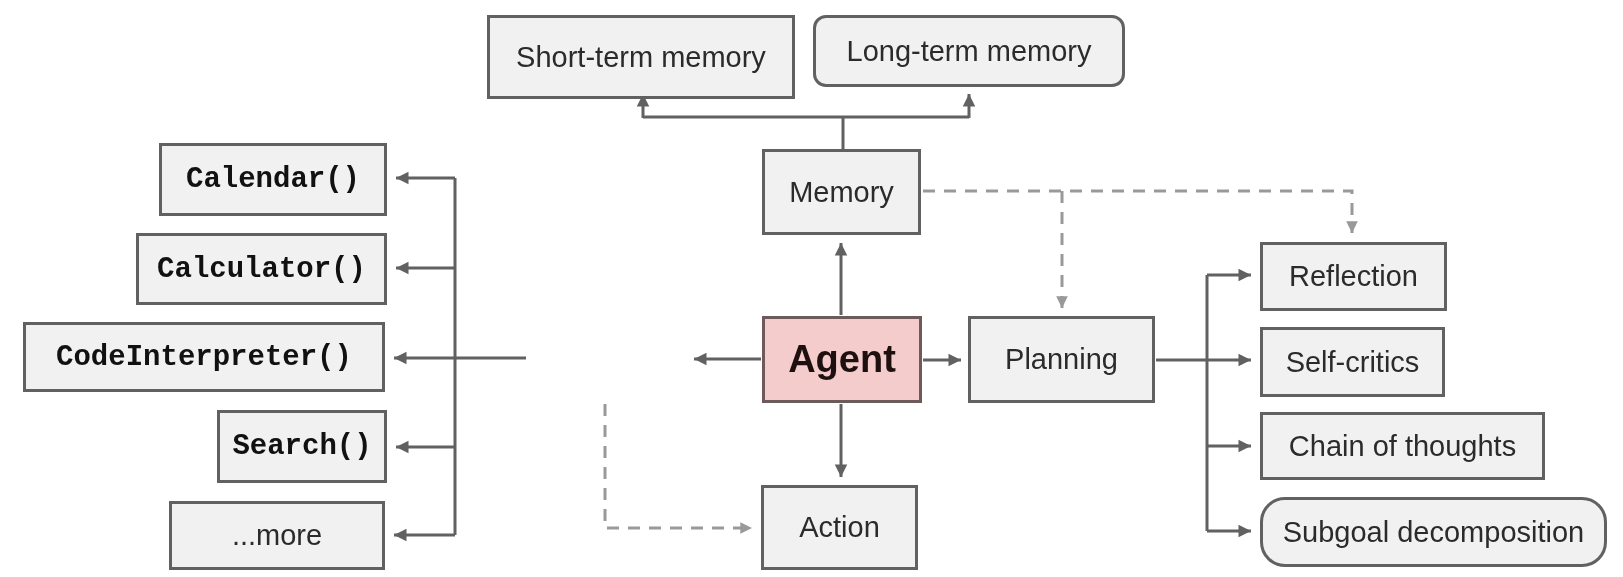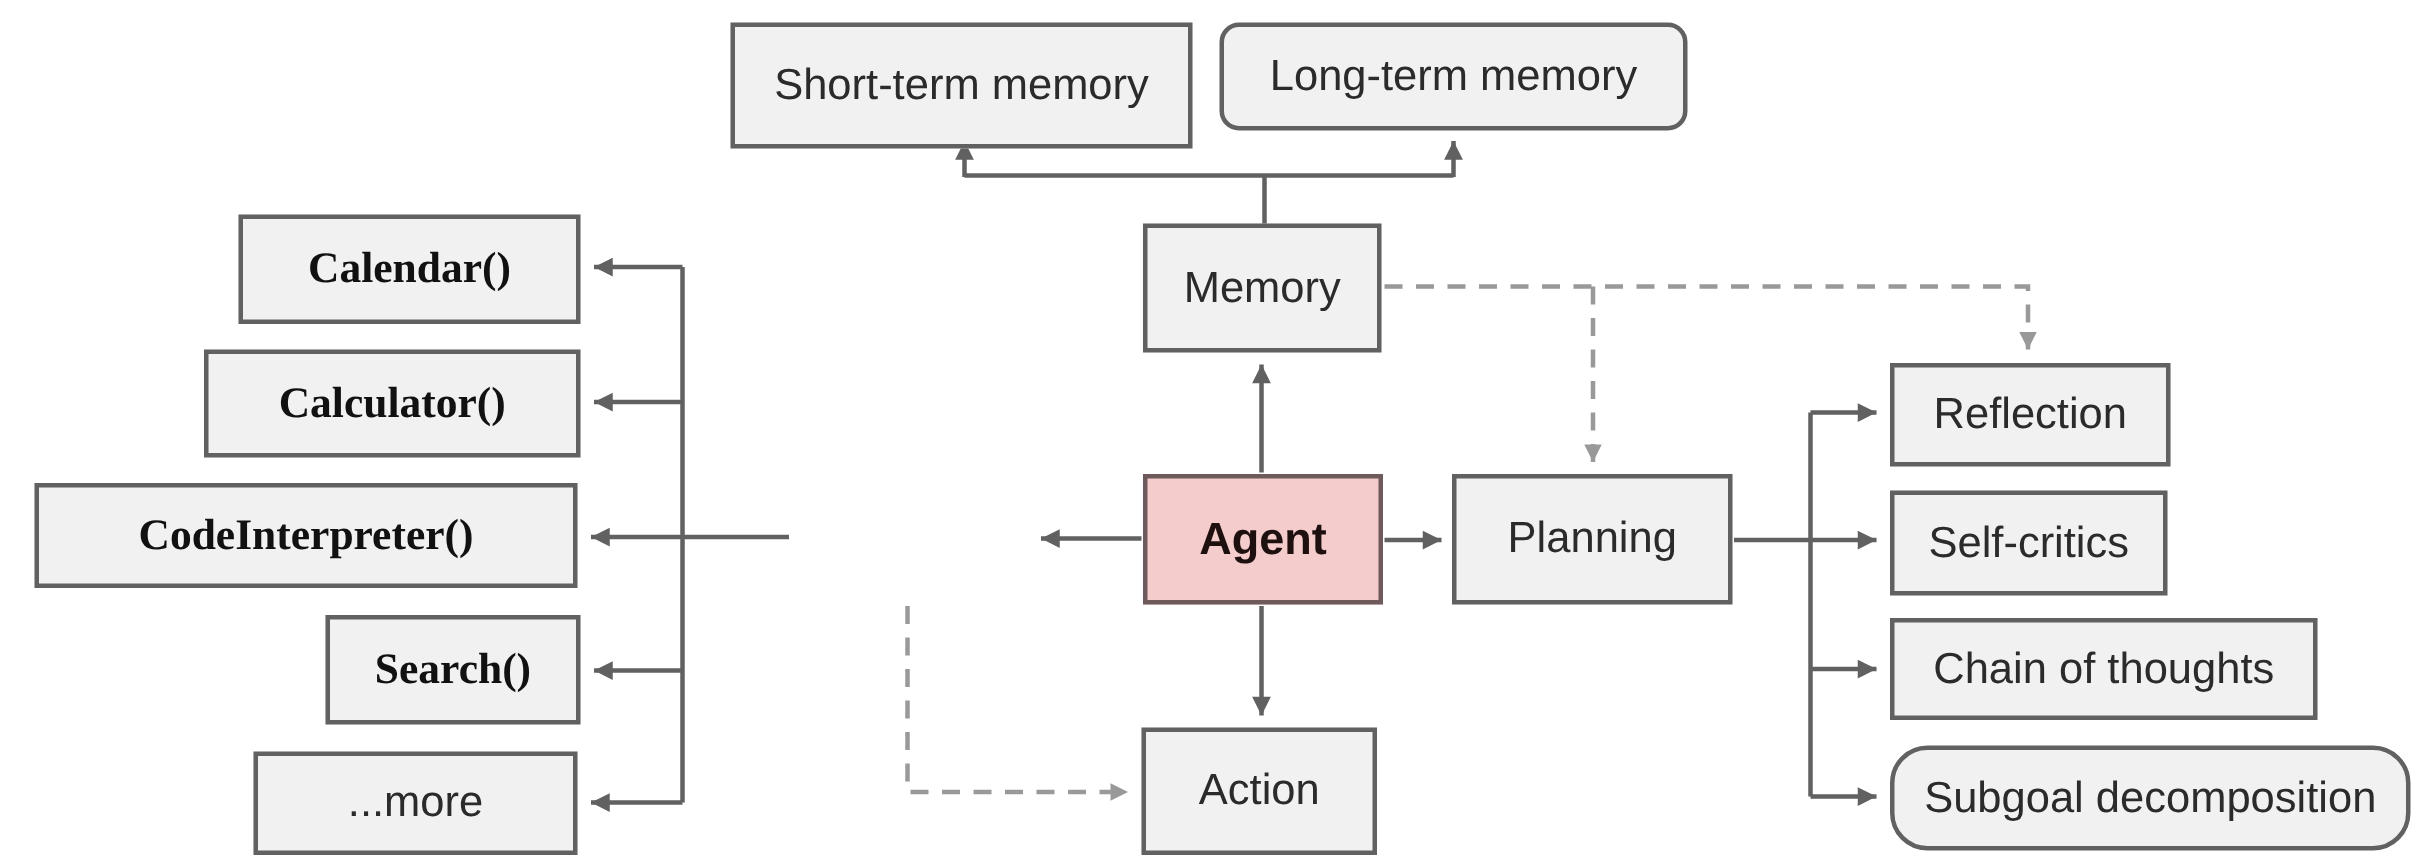--- a/index.html
+++ b/index.html
@@ -18,32 +18,32 @@
     background:#f1f1f1;
     border:3px solid #616161;
     display:flex;
     align-items:center;
     justify-content:center;
     color:#2b2b2b;
     font-size:29px;
     white-space:nowrap;
   }
   .node.mono span{
-    font-family:Liberation Serif, serif;
+    font-family:Liberation Mono, monospace;
     font-weight:bold;
     font-size:29px;
     color:#111111;
   }
   .node.agent{
     background:#f4cccc;
     border-color:#6e5a5a;
   }
   .node.agent span{
     font-weight:bold;
-    font-size:30px;
+    font-size:38px;
     color:#1f1010;
   }
   
   .n-short    {left:487px; top:15px;  width:308px; height:84px;}
   .n-long     {left:813px; top:15px;  width:312px; height:72px;border-radius:13px;}
   .n-memory   {left:762px; top:149px; width:159px; height:86px;}
   .n-tools    {left:526px; top:318px; width:159px; height:85px;}
   .n-agent    {left:762px; top:316px; width:160px; height:87px;}
   .n-planning {left:968px; top:316px; width:187px; height:87px;}
   .n-action   {left:761px; top:485px; width:157px; height:85px;align-items:center;}

